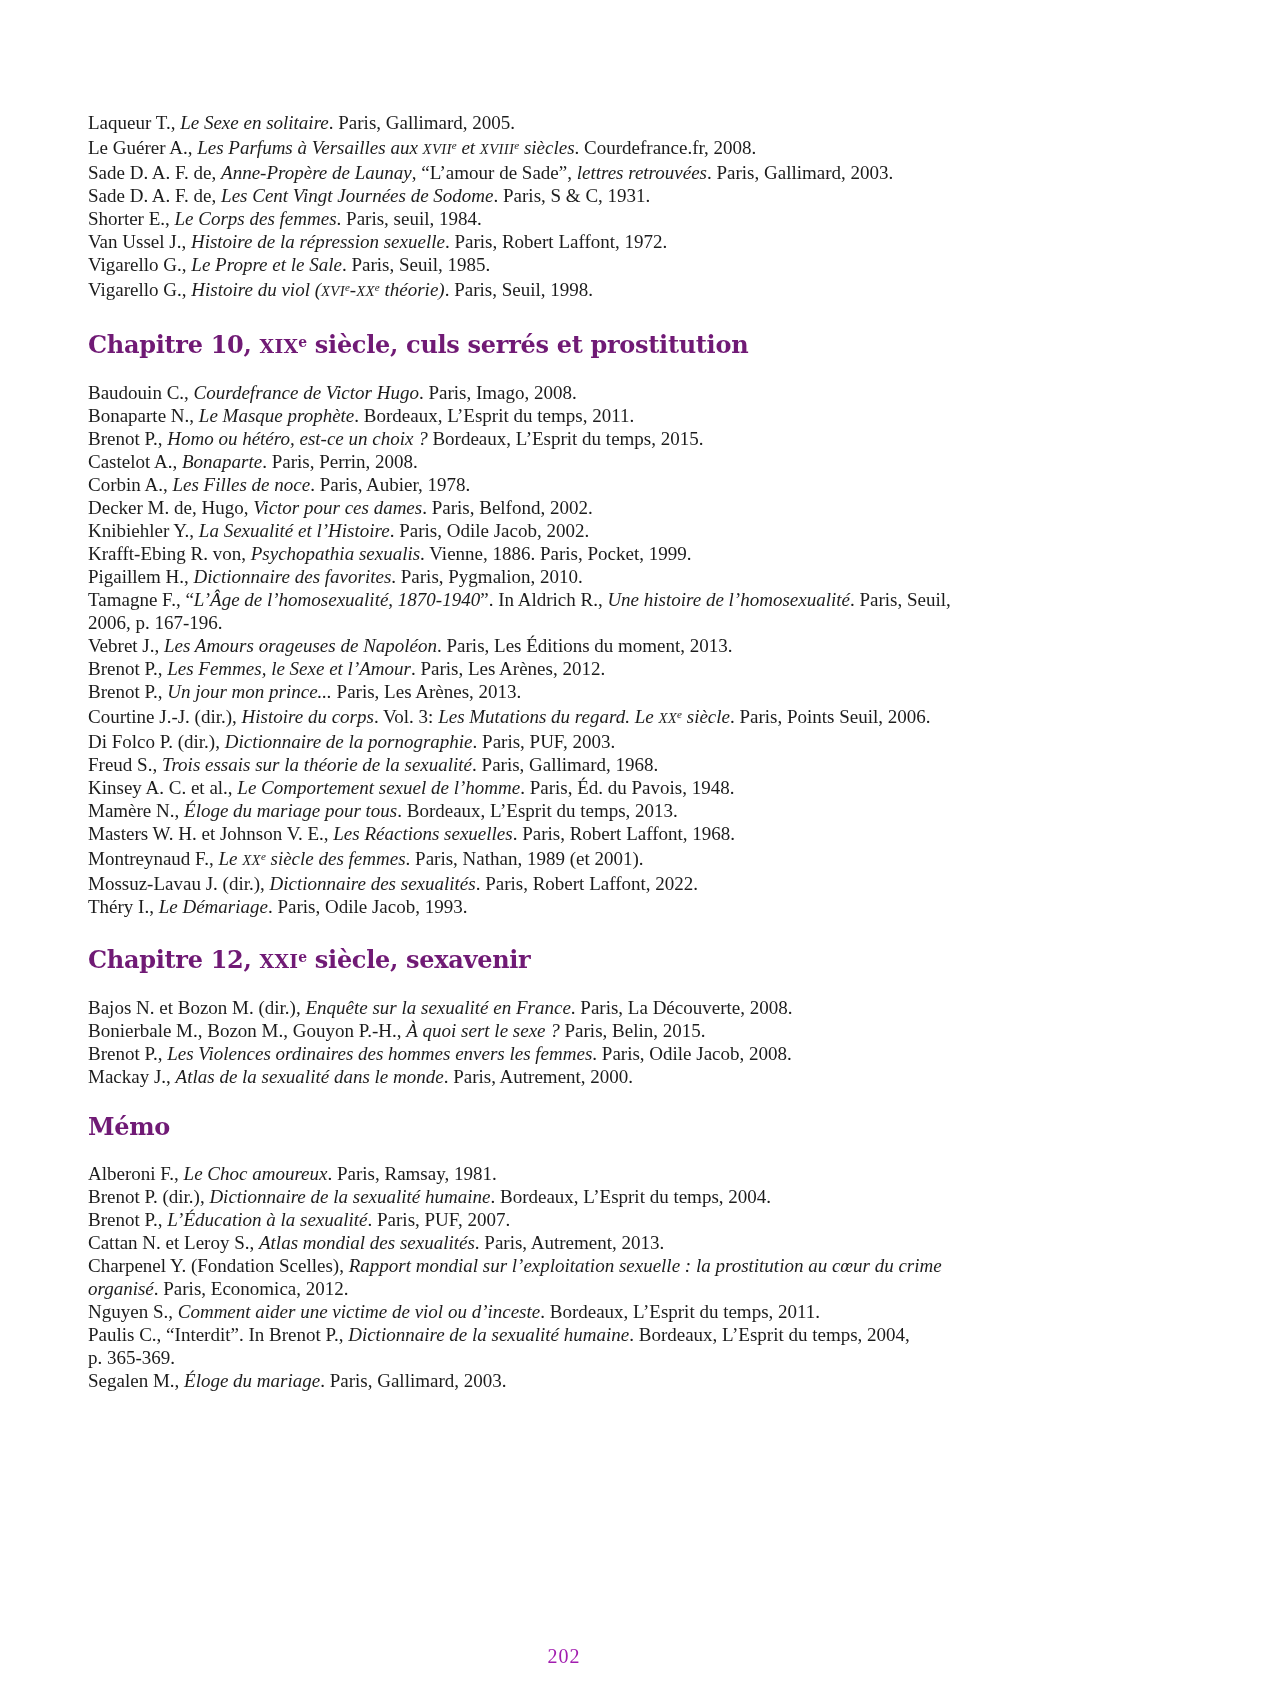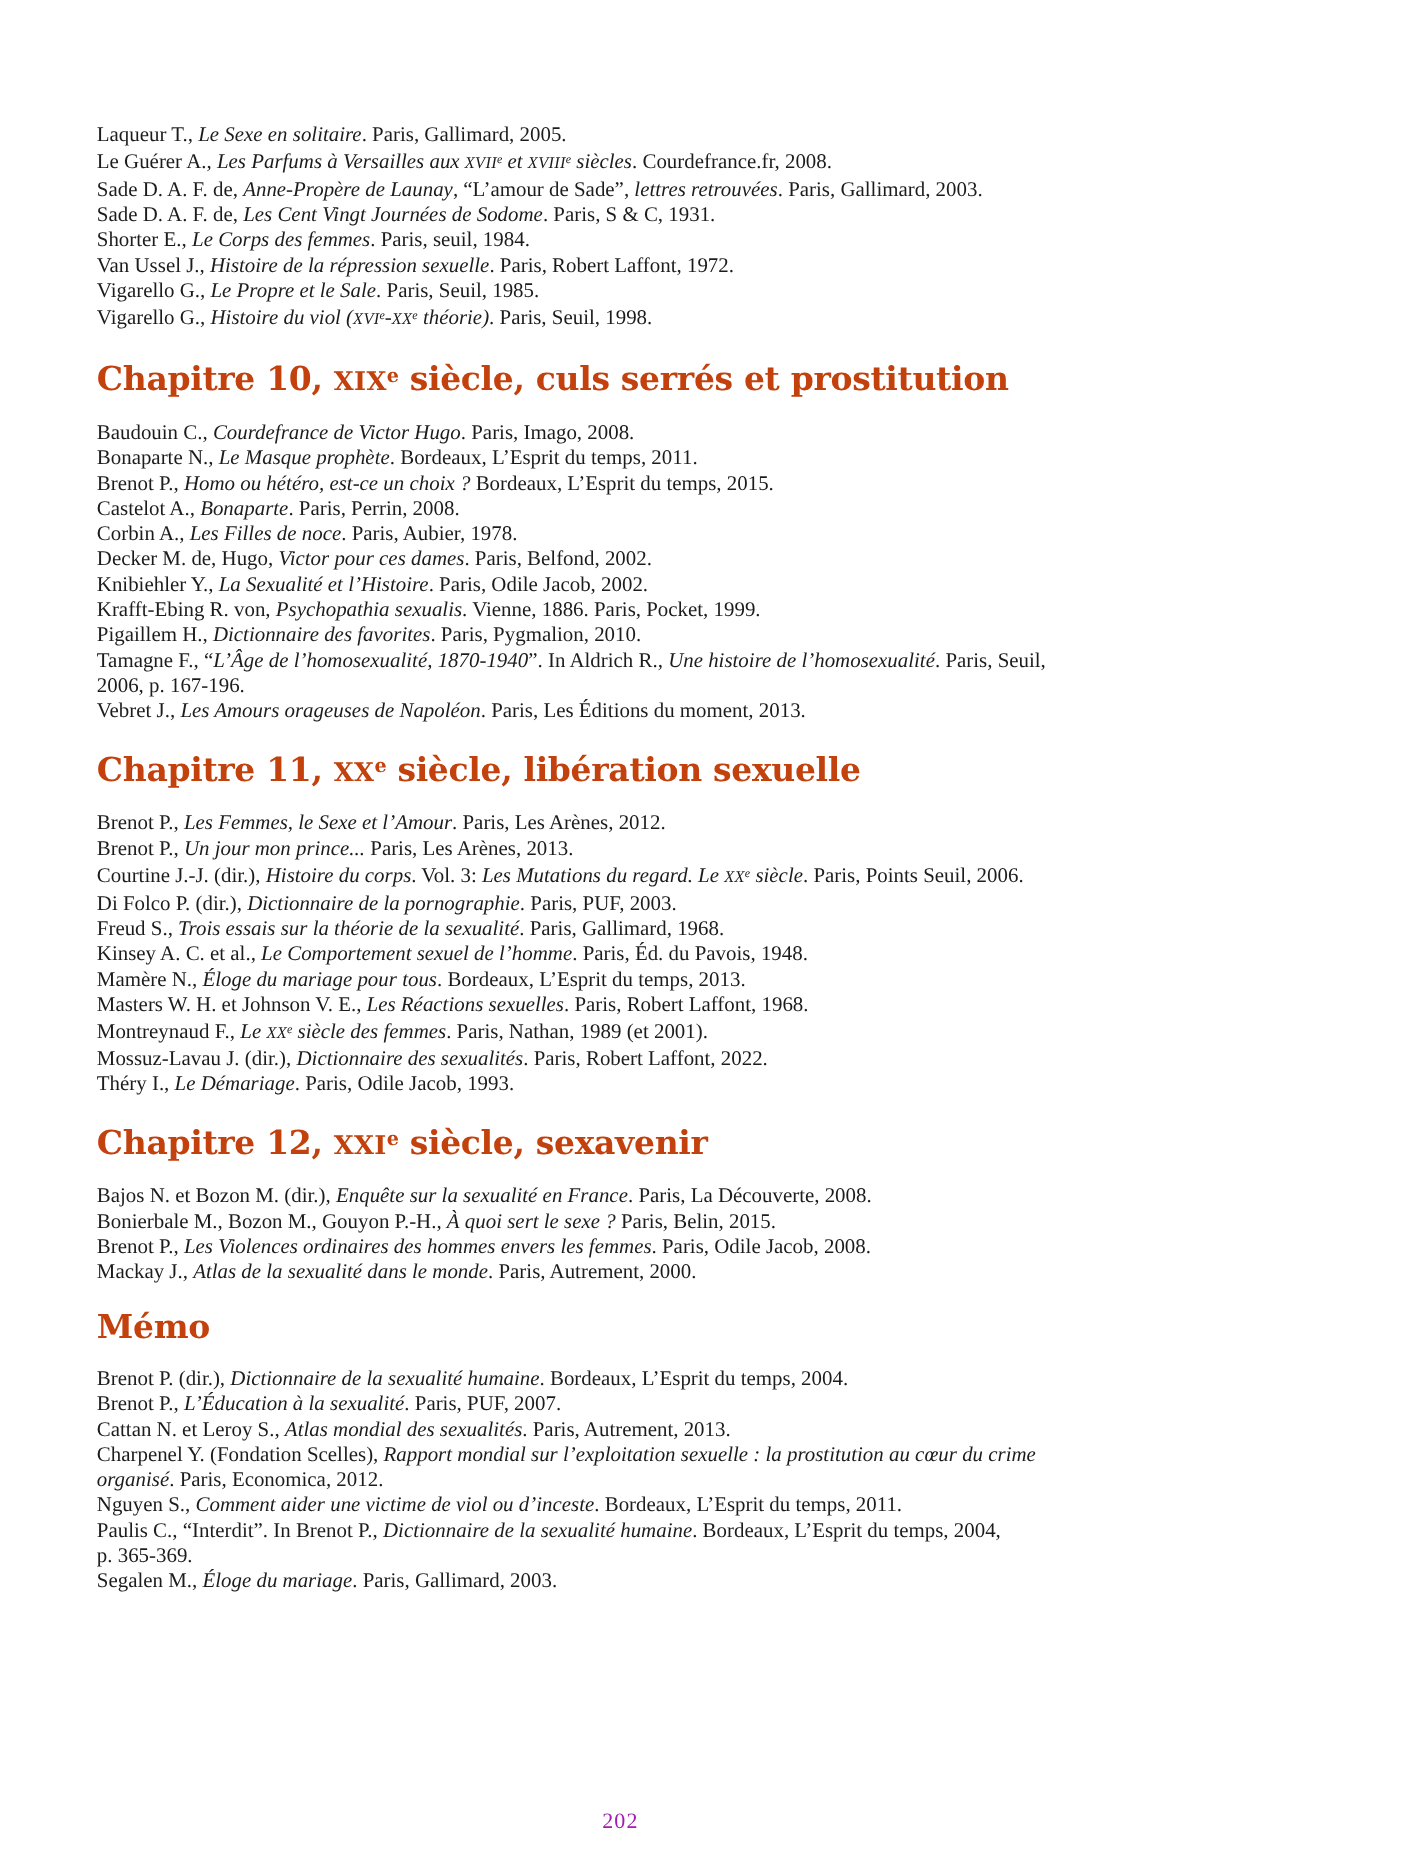--- a/index.html
+++ b/index.html
@@ -20,25 +20,25 @@
   }
   section { margin: 0; padding: 0; }
   .entry {
     margin: 0;
     font-size: 19px;
     line-height: 23px;
   }
   h2.chapter-heading {
     font-family: "DejaVu Serif", serif;
     font-weight: bold;
-    font-size: 30px;
+    font-size: 24px;
     line-height: 34px;
     margin: 22px 0 18px 0;
     letter-spacing: -0.3px;
-    color: #c2410c;
+    color: #701a75;
   }
   
   .r { font-style: normal; }
   .i { font-style: italic; }
   .sc { font-size: 0.78em; letter-spacing: 0.3px; }
   .isc { font-style: italic; font-size: 0.78em; letter-spacing: 0.3px; }
   .sup { font-size: 0.58em; vertical-align: 0.45em; }
   .isup { font-style: italic; font-size: 0.58em; vertical-align: 0.45em; }
   .page-number {
     position: absolute;
@@ -74,21 +74,20 @@
         <p class="entry"><span class="r">Castelot A., </span><span class="i">Bonaparte</span><span class="r">. Paris, Perrin, 2008.</span></p>
         <p class="entry"><span class="r">Corbin A., </span><span class="i">Les Filles de noce</span><span class="r">. Paris, Aubier, 1978.</span></p>
         <p class="entry"><span class="r">Decker M. de, Hugo, </span><span class="i">Victor pour ces dames</span><span class="r">. Paris, Belfond, 2002.</span></p>
         <p class="entry"><span class="r">Knibiehler Y., </span><span class="i">La Sexualité et l’Histoire</span><span class="r">. Paris, Odile Jacob, 2002.</span></p>
         <p class="entry"><span class="r">Krafft-Ebing R. von, </span><span class="i">Psychopathia sexualis</span><span class="r">. Vienne, 1886. Paris, Pocket, 1999.</span></p>
         <p class="entry"><span class="r">Pigaillem H., </span><span class="i">Dictionnaire des favorites</span><span class="r">. Paris, Pygmalion, 2010.</span></p>
         <p class="entry"><span class="r">Tamagne F., “</span><span class="i">L’Âge de l’homosexualité, 1870-1940</span><span class="r">”. In Aldrich R., </span><span class="i">Une histoire de l’homosexualité</span><span class="r">. Paris, Seuil,</span><br><span class="r">2006, p. 167-196.</span></p>
         <p class="entry"><span class="r">Vebret J., </span><span class="i">Les Amours orageuses de Napoléon</span><span class="r">. Paris, Les Éditions du moment, 2013.</span></p>
       </section>
       <section>
-        <h2 class="chapter-heading"><span class="r">Chapitre 11, </span><span class="sc">XX</span><span class="sup">e</span><span class="r"> siècle, libération sexuelle</span></h2>
         <p class="entry"><span class="r">Brenot P., </span><span class="i">Les Femmes, le Sexe et l’Amour</span><span class="r">. Paris, Les Arènes, 2012.</span></p>
         <p class="entry"><span class="r">Brenot P., </span><span class="i">Un jour mon prince...</span><span class="r"> Paris, Les Arènes, 2013.</span></p>
         <p class="entry"><span class="r">Courtine J.-J. (dir.), </span><span class="i">Histoire du corps</span><span class="r">. Vol. 3: </span><span class="i">Les Mutations du regard. Le </span><span class="isc">XX</span><span class="isup">e</span><span class="i"> siècle</span><span class="r">. Paris, Points Seuil, 2006.</span></p>
         <p class="entry"><span class="r">Di Folco P. (dir.), </span><span class="i">Dictionnaire de la pornographie</span><span class="r">. Paris, PUF, 2003.</span></p>
         <p class="entry"><span class="r">Freud S., </span><span class="i">Trois essais sur la théorie de la sexualité</span><span class="r">. Paris, Gallimard, 1968.</span></p>
         <p class="entry"><span class="r">Kinsey A. C. et al., </span><span class="i">Le Comportement sexuel de l’homme</span><span class="r">. Paris, Éd. du Pavois, 1948.</span></p>
         <p class="entry"><span class="r">Mamère N., </span><span class="i">Éloge du mariage pour tous</span><span class="r">. Bordeaux, L’Esprit du temps, 2013.</span></p>
         <p class="entry"><span class="r">Masters W. H. et Johnson V. E., </span><span class="i">Les Réactions sexuelles</span><span class="r">. Paris, Robert Laffont, 1968.</span></p>
         <p class="entry"><span class="r">Montreynaud F., </span><span class="i">Le </span><span class="isc">XX</span><span class="isup">e</span><span class="i"> siècle des femmes</span><span class="r">. Paris, Nathan, 1989 (et 2001).</span></p>
         <p class="entry"><span class="r">Mossuz-Lavau J. (dir.), </span><span class="i">Dictionnaire des sexualités</span><span class="r">. Paris, Robert Laffont, 2022.</span></p>
@@ -96,20 +95,21 @@
       </section>
       <section>
         <h2 class="chapter-heading"><span class="r">Chapitre 12, </span><span class="sc">XXI</span><span class="sup">e</span><span class="r"> siècle, sexavenir</span></h2>
         <p class="entry"><span class="r">Bajos N. et Bozon M. (dir.), </span><span class="i">Enquête sur la sexualité en France</span><span class="r">. Paris, La Découverte, 2008.</span></p>
         <p class="entry"><span class="r">Bonierbale M., Bozon M., Gouyon P.-H., </span><span class="i">À quoi sert le sexe ?</span><span class="r"> Paris, Belin, 2015.</span></p>
         <p class="entry"><span class="r">Brenot P., </span><span class="i">Les Violences ordinaires des hommes envers les femmes</span><span class="r">. Paris, Odile Jacob, 2008.</span></p>
         <p class="entry"><span class="r">Mackay J., </span><span class="i">Atlas de la sexualité dans le monde</span><span class="r">. Paris, Autrement, 2000.</span></p>
       </section>
       <section>
         <h2 class="chapter-heading"><span class="r">Mémo</span></h2>
+        <p class="entry"><span class="r">Alberoni F., </span><span class="i">Le Choc amoureux</span><span class="r">. Paris, Ramsay, 1981.</span></p>
         <p class="entry"><span class="r">Brenot P. (dir.), </span><span class="i">Dictionnaire de la sexualité humaine</span><span class="r">. Bordeaux, L’Esprit du temps, 2004.</span></p>
         <p class="entry"><span class="r">Brenot P., </span><span class="i">L’Éducation à la sexualité</span><span class="r">. Paris, PUF, 2007.</span></p>
         <p class="entry"><span class="r">Cattan N. et Leroy S., </span><span class="i">Atlas mondial des sexualités</span><span class="r">. Paris, Autrement, 2013.</span></p>
         <p class="entry"><span class="r">Charpenel Y. (Fondation Scelles), </span><span class="i">Rapport mondial sur l’exploitation sexuelle : la prostitution au cœur du crime</span><br><span class="i">organisé</span><span class="r">. Paris, Economica, 2012.</span></p>
         <p class="entry"><span class="r">Nguyen S., </span><span class="i">Comment aider une victime de viol ou d’inceste</span><span class="r">. Bordeaux, L’Esprit du temps, 2011.</span></p>
         <p class="entry"><span class="r">Paulis C., “Interdit”. In Brenot P., </span><span class="i">Dictionnaire de la sexualité humaine</span><span class="r">. Bordeaux, L’Esprit du temps, 2004,</span><br><span class="r">p. 365-369.</span></p>
         <p class="entry"><span class="r">Segalen M., </span><span class="i">Éloge du mariage</span><span class="r">. Paris, Gallimard, 2003.</span></p>
       </section>
     </main>
   <div class="page-number">202</div>

